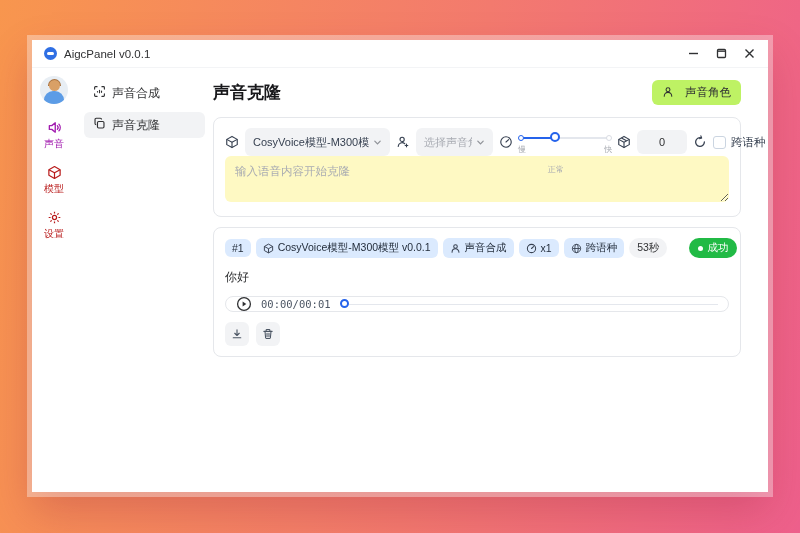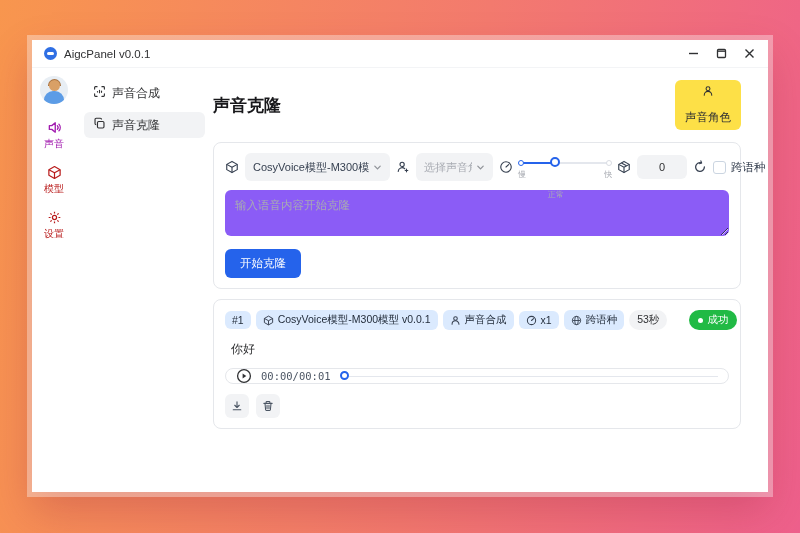--- a/index.html
+++ b/index.html
@@ -35,21 +35,21 @@
   .railitem svg { display:block; }
   
   .subnav { width:137px; flex:none; padding:12px 8px 0 8px; }
   .subitem { display:flex; align-items:center; gap:6px; height:26px; padding:0 9px; border-radius:6px; font-size:12px; color:#303133; margin-bottom:6px; cursor:pointer; }
   .subitem.active { background:#f2f3f5; }
   .subitem svg { flex:none; }
   
   .main { flex:1; padding:12px 27px 0 0; min-width:0; }
   .mainhead { display:flex; align-items:center; margin-bottom:12px; }
   .ptitle { font-size:17px; font-weight:700; color:#18181b; }
-  .rolebtn { margin-left:auto; display:flex; align-items:center; gap:11px; background:#fde047; border:none; border-radius:6px; padding:5px 10px; font-size:11.5px; color:#303133; cursor:pointer; font-family:inherit;flex-direction:column; }
+  .rolebtn { margin-left:auto; display:flex; align-items:center; gap:11px; background:#bef264; border:none; border-radius:6px; padding:5px 10px; font-size:11.5px; color:#303133; cursor:pointer; font-family:inherit; }
   .card { border:1px solid #e5e7eb; border-radius:8px; padding:10px 11px; background:#fff; }
   
   .ctrlrow { display:flex; align-items:center; gap:6px; height:28px; }
   .icon { color:#374151; display:flex; align-items:center; flex:none; }
   .selpill { display:flex; align-items:center; gap:4px; background:#f2f3f5; border-radius:6px; padding:5px 8px; cursor:pointer; flex:none; }
   .selpill .seltext { font-size:11px; color:#374151; white-space:nowrap; overflow:hidden; }
   .selpill.placeholder .seltext { color:#a8abb2; }
   .sel-model .seltext { width:116px; }
   .sel-voice .seltext { width:48px; }
   .chev { flex:none; color:#909399; }
@@ -63,33 +63,33 @@
   .slider .handle { position:absolute; left:40%; top:4px; width:10px; height:10px; margin-left:-6px; border-radius:50%; background:#fff; border:2px solid #2563eb; }
   .slabels { position:absolute; left:0; right:0; top:16px; font-size:8px; color:#a8abb2; }
   .slabels span { position:absolute; transform:translateX(-50%); white-space:nowrap; }
   .slabels .l0 { left:3px; } .slabels .l1 { left:40%;margin-top:20px; } .slabels .l2 { left:97%; }
   .seedinput { width:50px; height:24px; background:#f2f3f5; border:none; border-radius:6px; text-align:center; font-size:11px; color:#303133; font-family:inherit; flex:none; }
   .iconbtn { background:none; border:none; cursor:pointer; padding:0; display:flex; align-items:center; color:#374151; }
   .cbwrap { display:flex; align-items:center; gap:5px; flex:none; cursor:pointer; }
   .cbox { width:13px; height:13px; border:1px solid #cbd5e1; border-radius:3px; background:#fff; }
   .cblabel { font-size:11.5px; color:#374151; white-space:nowrap; }
   
-  .ta { width:100%; height:46px; margin-top:9px; background:#8b5cf6; border:none; border-radius:6px; padding:8px 10px; font-size:11.5px; color:#303133; resize:both; font-family:inherit; }
+  .ta { width:100%; height:46px; background:#fef9c3; border:none; border-radius:6px; padding:8px 10px; font-size:11.5px; color:#303133; resize:both; font-family:inherit; }
   .ta::placeholder { color:#a8abb2; }
   .submit { margin-top:9px; background:#2563eb; color:#fff; border:none; border-radius:6px; padding:7px 15px; font-size:11.5px; cursor:pointer; font-family:inherit; }
   
   .result { margin-top:10px; }
   .tags { display:flex; align-items:center; gap:5px; }
   .tag { display:flex; align-items:center; gap:4px; background:#dbeafe; border-radius:6px; padding:3px 7px; font-size:10.5px; color:#1f2937; white-space:nowrap; }
   .tag svg { color:#374151; }
   .rright { margin-left:auto; display:flex; align-items:center; gap:6px; }
   .durpill { background:#f2f3f5; border-radius:10px; padding:3px 8px; font-size:10.5px; color:#303133; white-space:nowrap; }
   .okpill { display:flex; align-items:center; gap:4px; background:#21ba45; border-radius:10px; padding:3px 9px; font-size:10.5px; color:#fff; white-space:nowrap;margin-left:16px; }
   .okdot { width:5px; height:5px; border-radius:50%; background:#fff; }
-  .rtext { font-size:12px; color:#303133; margin:11px 0 10px 6px; }
+  .rtext { font-size:12px; color:#303133; margin:11px 0 10px 0; }
   .player { border:1px solid #e5e7eb; border-radius:8px; height:16px; display:flex; align-items:center; gap:9px; padding:0 10px; }
   .ptime { font-family:"DejaVu Sans Mono","Liberation Mono",monospace; font-size:10.5px; color:#4b5563; white-space:nowrap; }
   .pslider { flex:1; position:relative; height:12px; cursor:pointer; }
   .pslider .ptrack { position:absolute; left:4px; right:0; top:5.5px; height:1.5px; background:#e4e7ed; }
   .pslider .phandle { position:absolute; left:0; top:1px; width:9px; height:9px; border-radius:50%; background:#fff; border:2px solid #2563eb; }
   .ractions { display:flex; gap:7px; margin-top:10px; }
   .sqbtn { width:24px; height:24px; background:#f2f3f5; border:none; border-radius:6px; display:flex; align-items:center; justify-content:center; color:#4b5563; cursor:pointer; }
 </style>
 </head>
 <body>
@@ -252,23 +252,20 @@
                 <path d="M13 8 A5 5 0 1 1 9.5 3.2"></path>
                 <path d="M9 1 L9.8 3.4 L7.4 4.2" stroke-width="1.3"></path>
               </svg>
           </button>
           <div class="cbwrap">
             <span class="cbox"></span>
             <span class="cblabel">跨语种</span>
           </div>
         </div>
         <textarea class="ta" placeholder="输入语音内容开始克隆" style=""></textarea>
-        <div>
-          <button class="submit">开始克隆</button>
-        </div>
       </div>
 
       <div class="card result">
         <div class="tags">
           <span class="tag">
               <span>#1</span>
             </span>
           <span class="tag">
             <svg width="11" height="11" viewBox="0 0 16 16" fill="none" stroke="currentColor" stroke-width="1.4" stroke-linejoin="round">
                 <path d="M8 1.6 L14 5 V11 L8 14.4 L2 11 V5 Z"></path>

